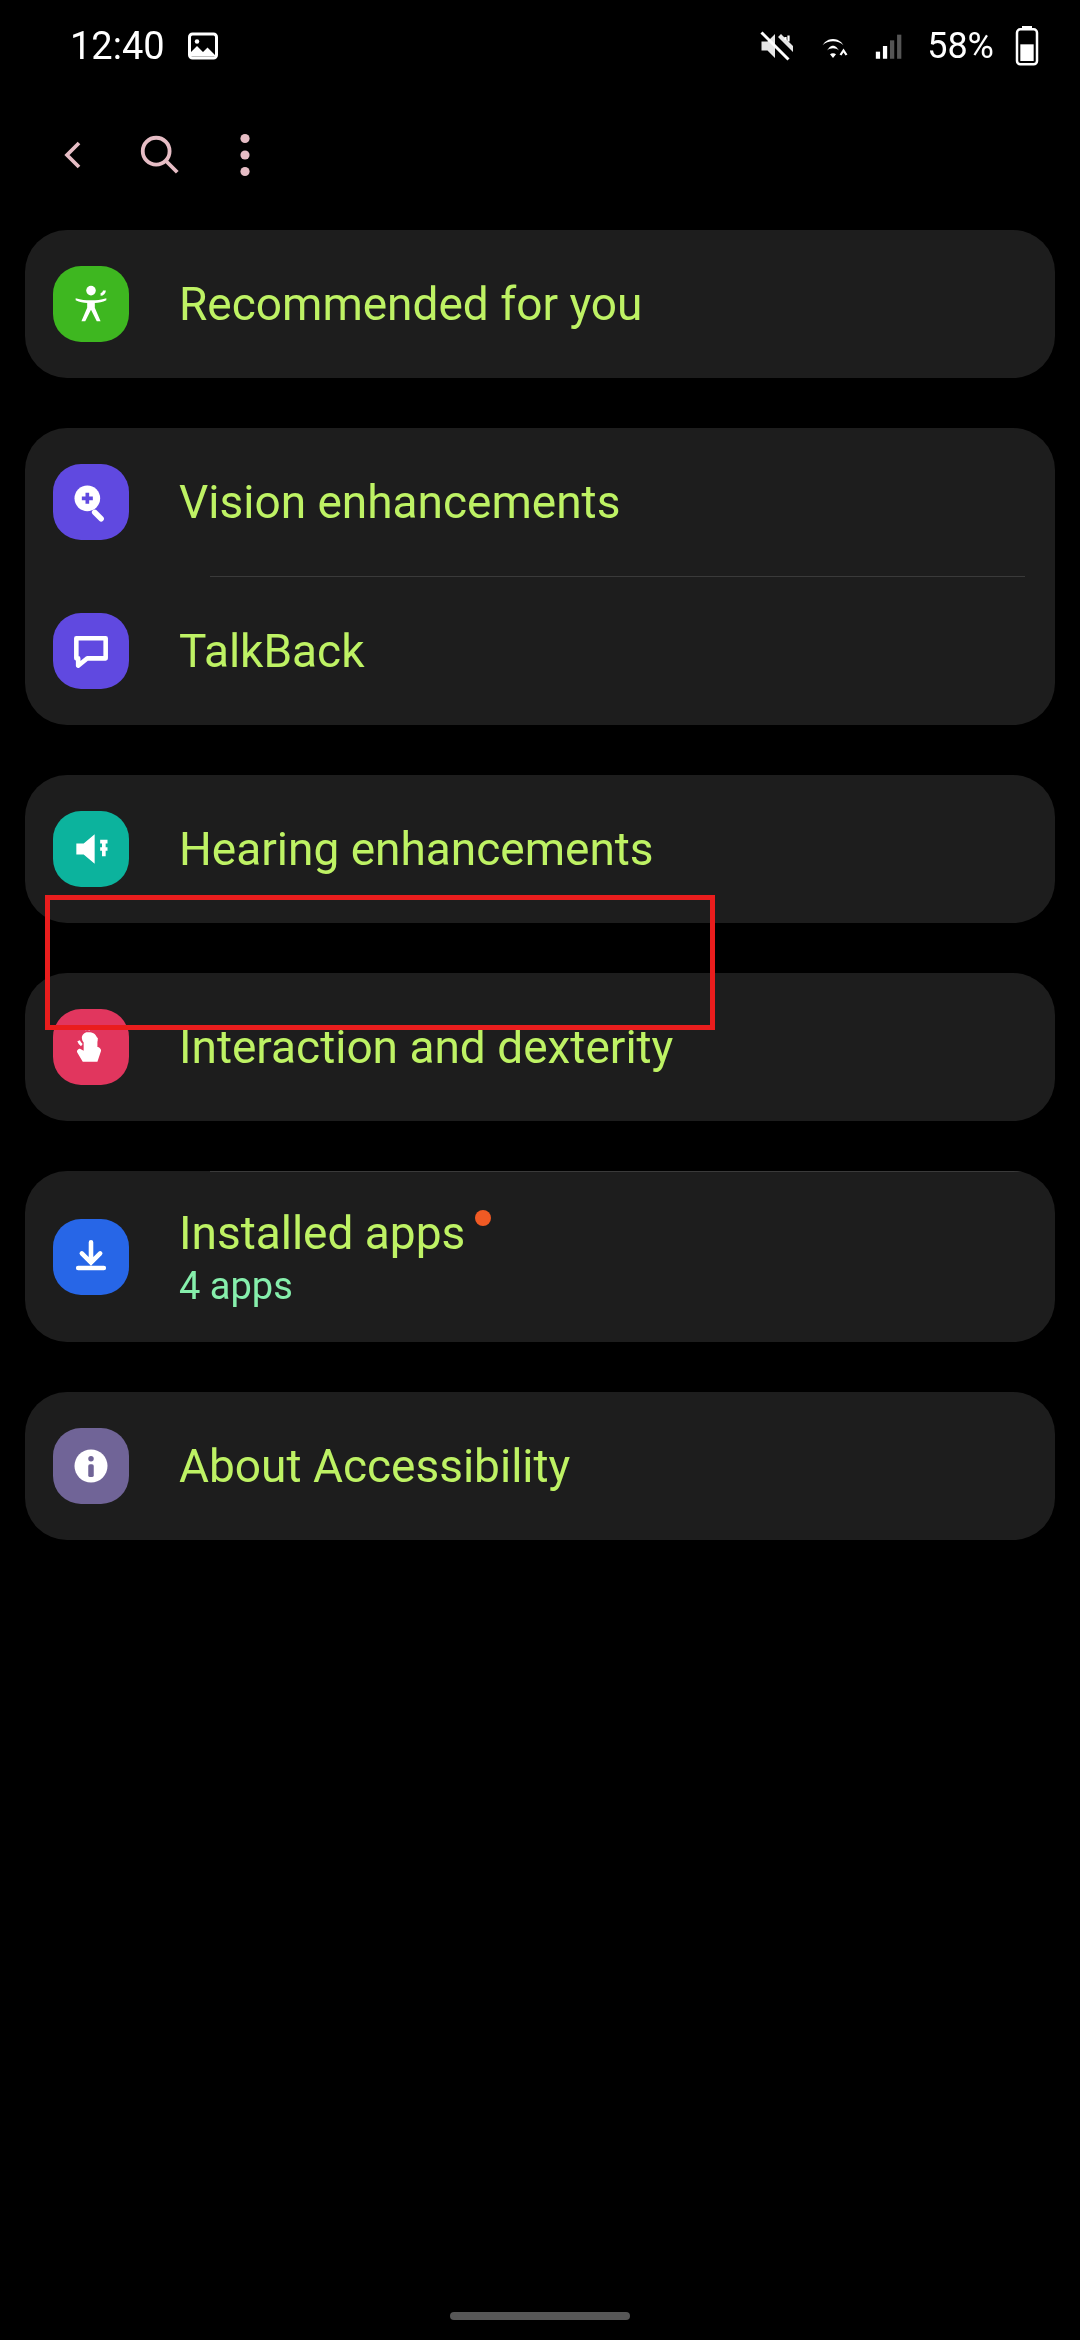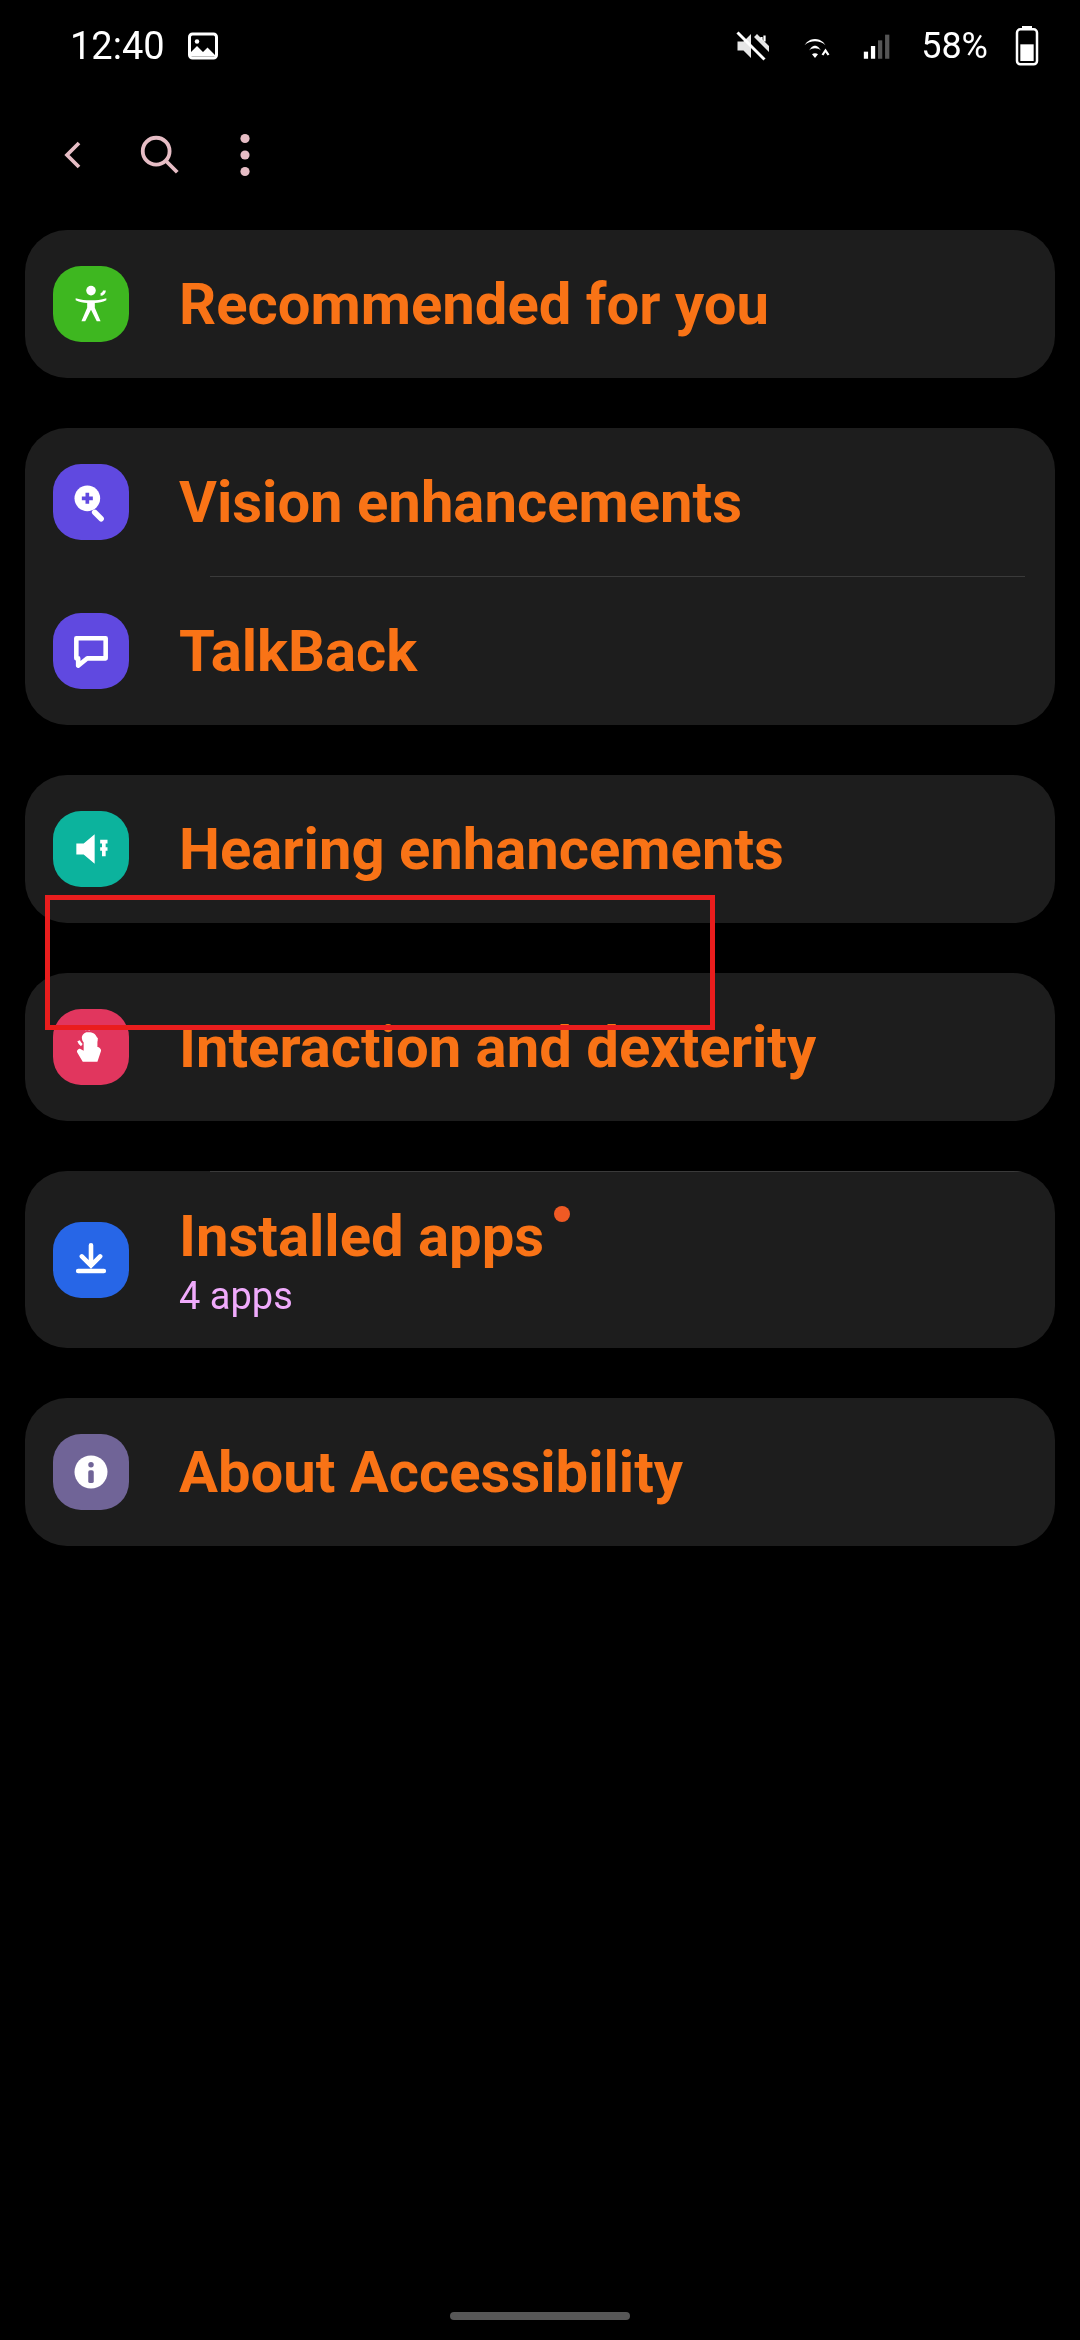--- a/index.html
+++ b/index.html
@@ -24,21 +24,21 @@
   .status-left {
     display: flex;
     align-items: center;
     gap: 20px;
     font-size: 38px;
     font-weight: 400;
   }
   .status-right {
     display: flex;
     align-items: center;
-    gap: 26px;
+    gap: 20px;
     font-size: 36px;
   }
   
   
   .header {
     display: flex;
     align-items: center;
     padding: 50px 40px 50px 55px;
     gap: 30px;
   }
@@ -120,29 +120,29 @@
   .icon-blue { background: #2766e7; }
   .icon-lavender { background: #706497; }
   
   .item-text {
     display: flex;
     flex-direction: column;
     gap: 4px;
     position: relative;
   }
   .item-label {
-    font-size: 58px;
-    color: #f97316;
-    font-weight: 700;
+    font-size: 46px;
+    color: #bef264;
+    font-weight: 400;
     display: flex;
     align-items: flex-start;
   }
   .item-sublabel {
     font-size: 38px;
-    color: #f0abfc;
+    color: #86efac;
   }
   .badge-dot {
     width: 16px;
     height: 16px;
     background: #f05a24;
     border-radius: 50%;
     margin-left: 10px;
     margin-top: 4px;
   }
   

